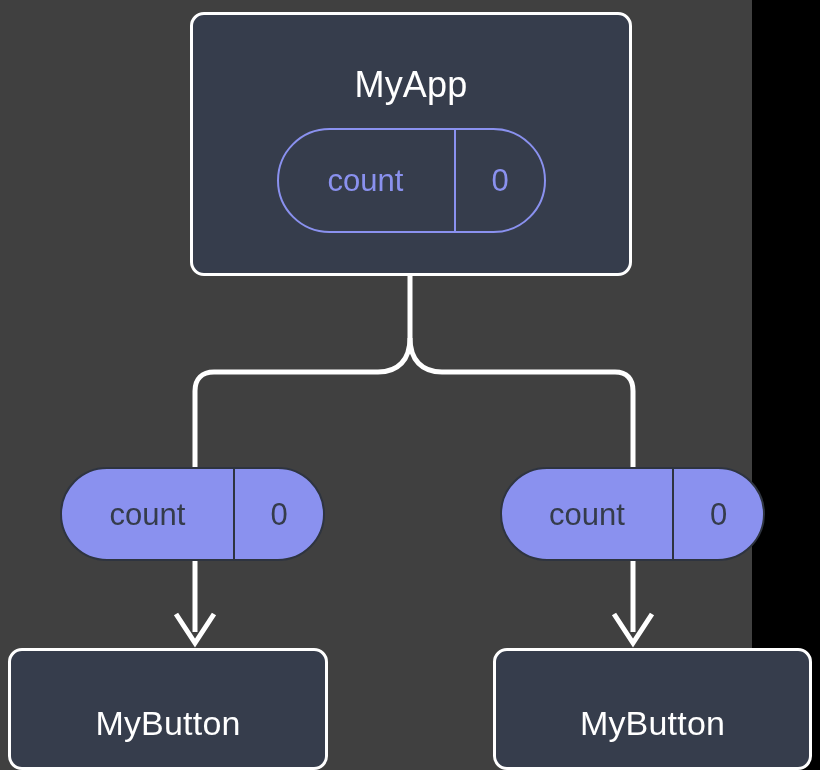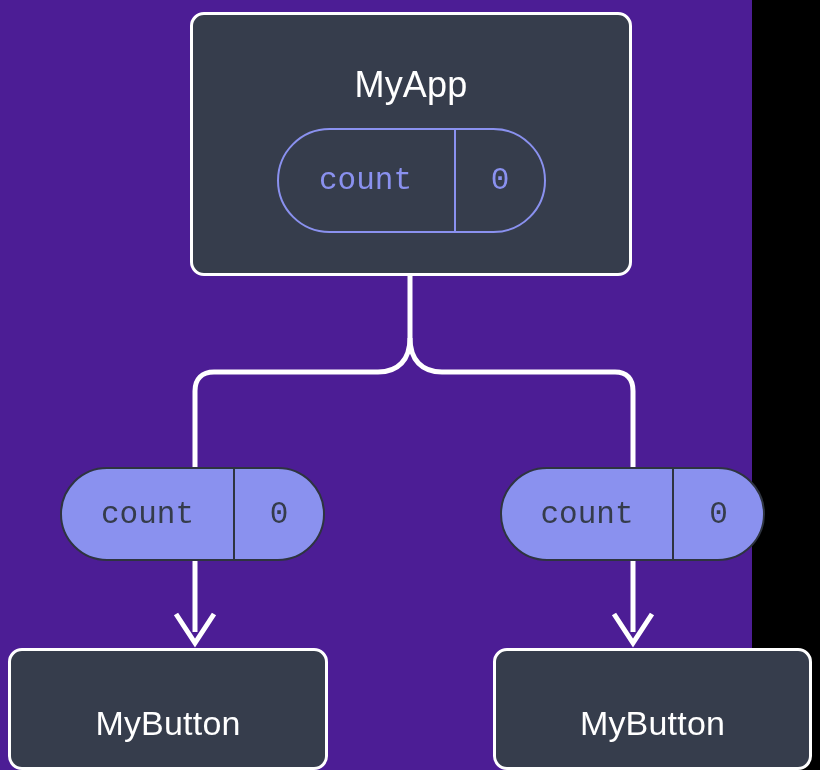--- a/index.html
+++ b/index.html
@@ -14,21 +14,21 @@
     overflow: hidden;
     font-family: "Liberation Sans", "DejaVu Sans", sans-serif;
     position: relative;
   }
   #stage {
     position: absolute;
     left: 0;
     top: 0;
     width: 752px;
     height: 770px;
-    background: #4c1d95;
+    background: #404040;
   }
   #edges {
     position: absolute;
     left: 0;
     top: 0;
     width: 820px;
     height: 770px;
     pointer-events: none;
   }
 
@@ -84,21 +84,20 @@
   }
 
   
   .pill {
     position: absolute;
     box-sizing: border-box;
     display: flex;
     align-items: stretch;
     border-radius: 999px;
     overflow: hidden;
-    font-family: Liberation Mono, monospace;
   }
   .pill .pill-key,
   .pill .pill-val {
     display: flex;
     align-items: center;
     justify-content: center;
     white-space: nowrap;
     font-size: 31px;
     line-height: 1;
   }

